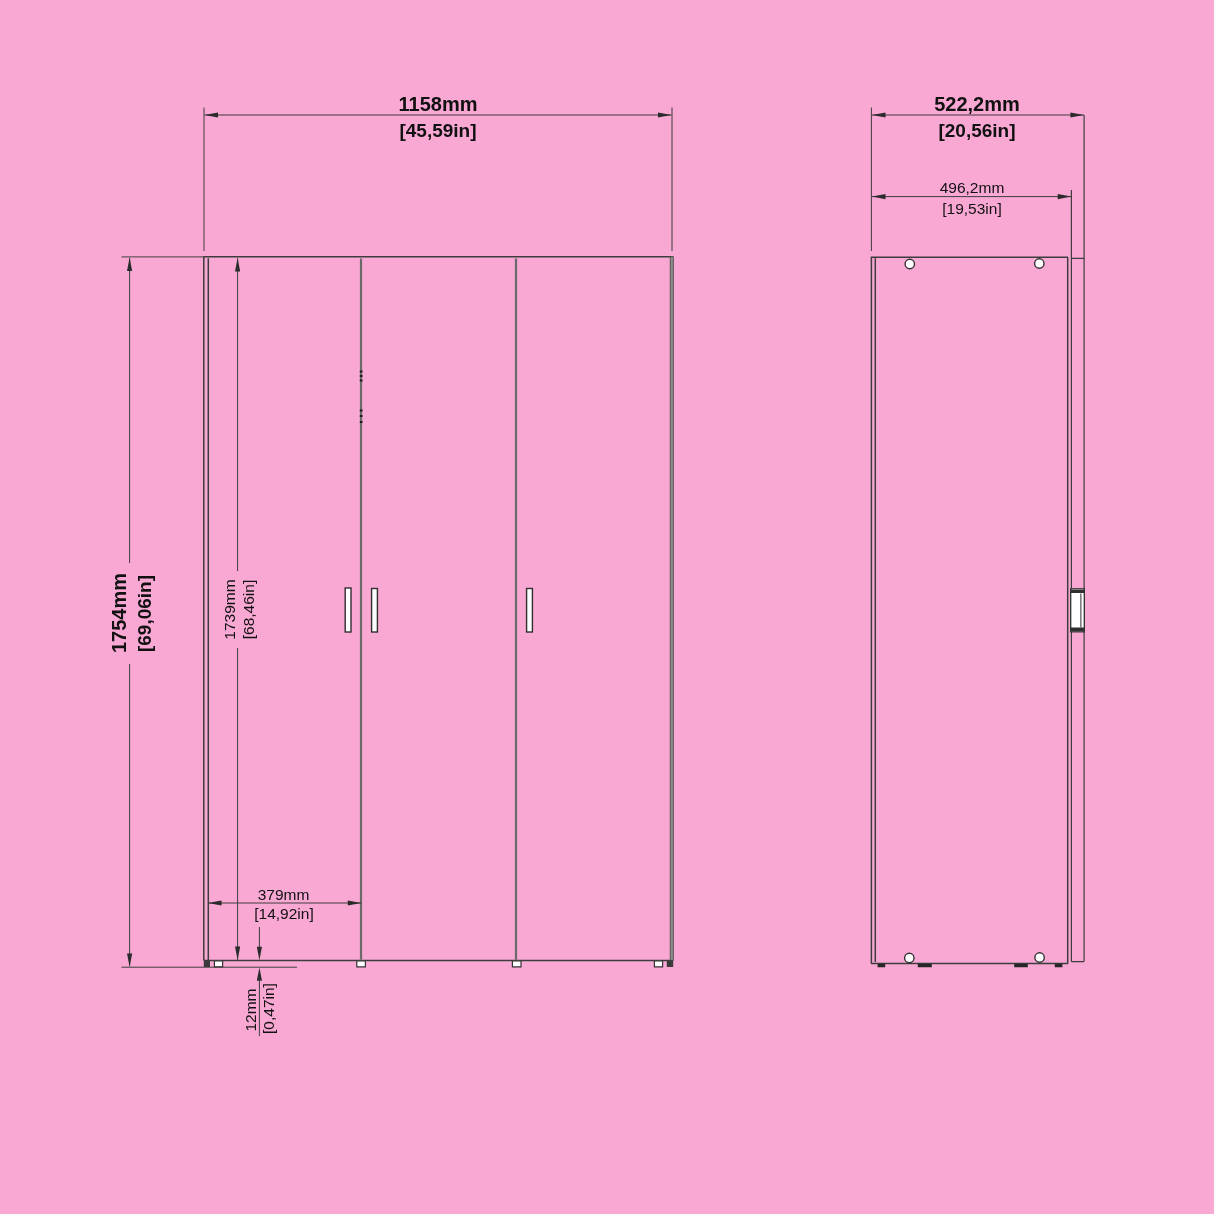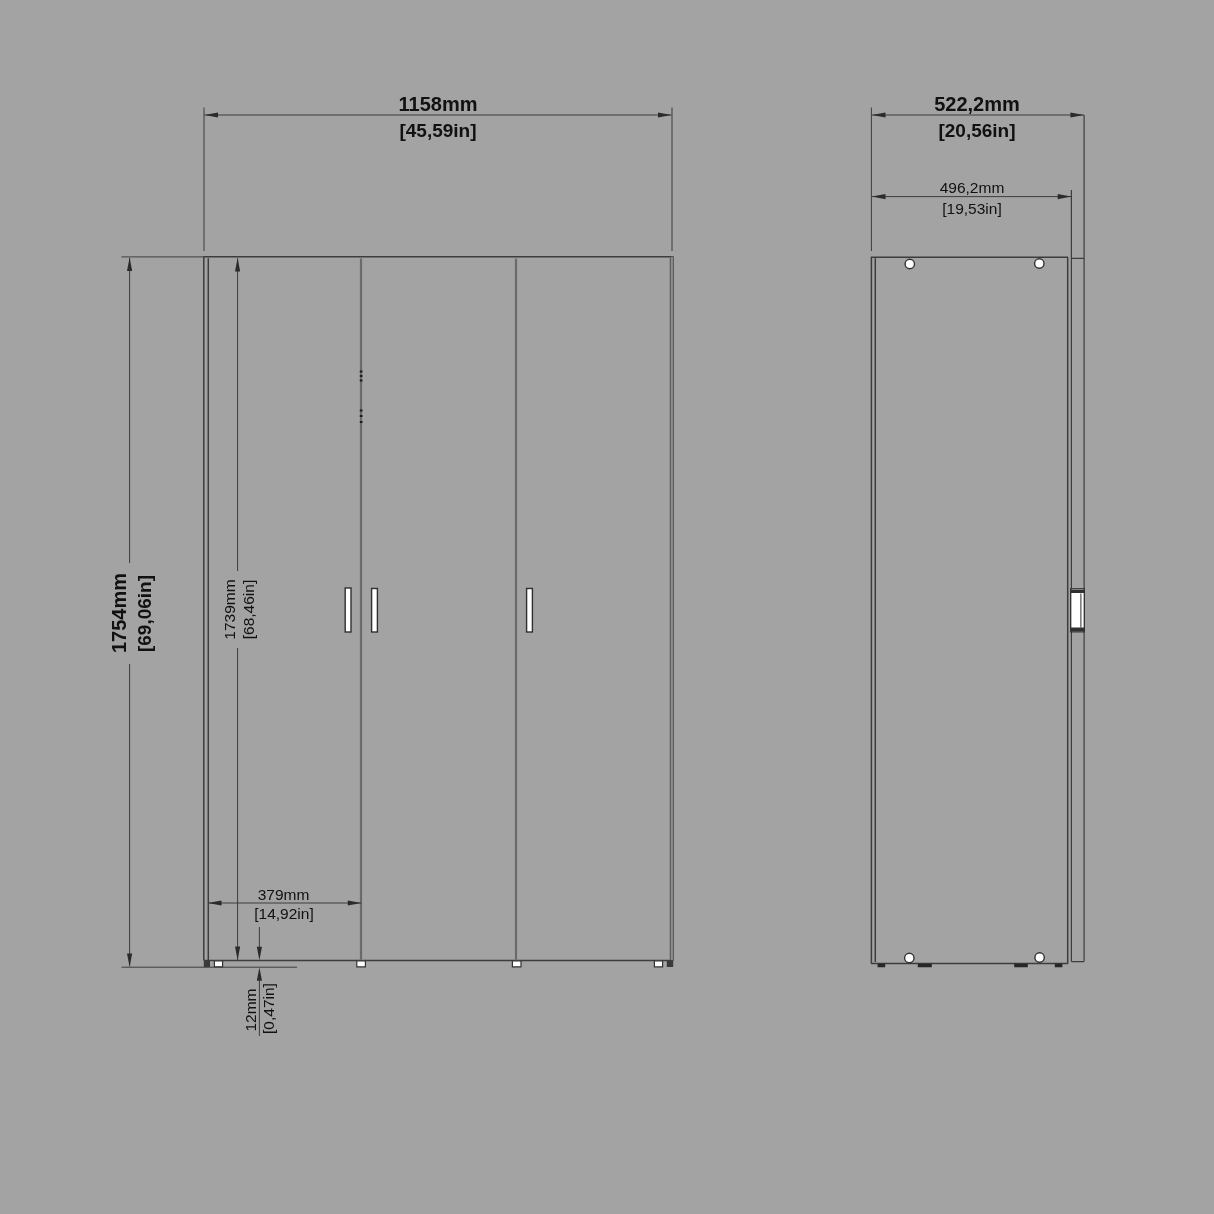--- a/index.html
+++ b/index.html
@@ -4,21 +4,21 @@
 <style>
   html, body {
     margin: 0;
     padding: 0;
     background: #ffffff;
   }
   .canvas {
     position: relative;
     width: 1214px;
     height: 1214px;
-    background: #a3a3a3;
+    background: #f9a8d4;
     font-family: "Liberation Sans", sans-serif;
   }
   svg { display: block; }
   .ln   { stroke: #3d3d3d; fill: none; }
   .thin { stroke-width: 1; }
   .mid  { stroke-width: 1.2; }
   .main { stroke-width: 1.5; }
   .arrow { fill: #2b2b2b; stroke: none; }
   .dimtext {
     fill: #111111;

